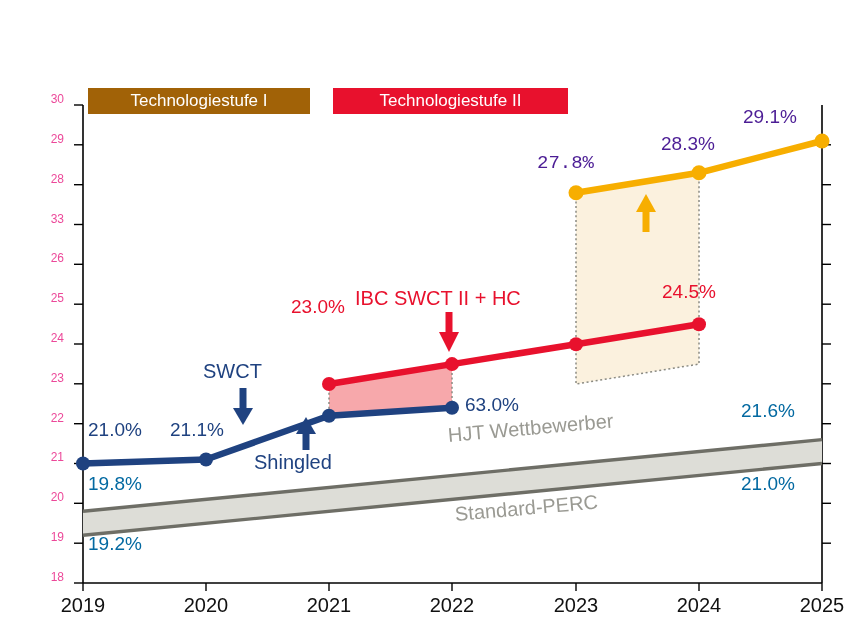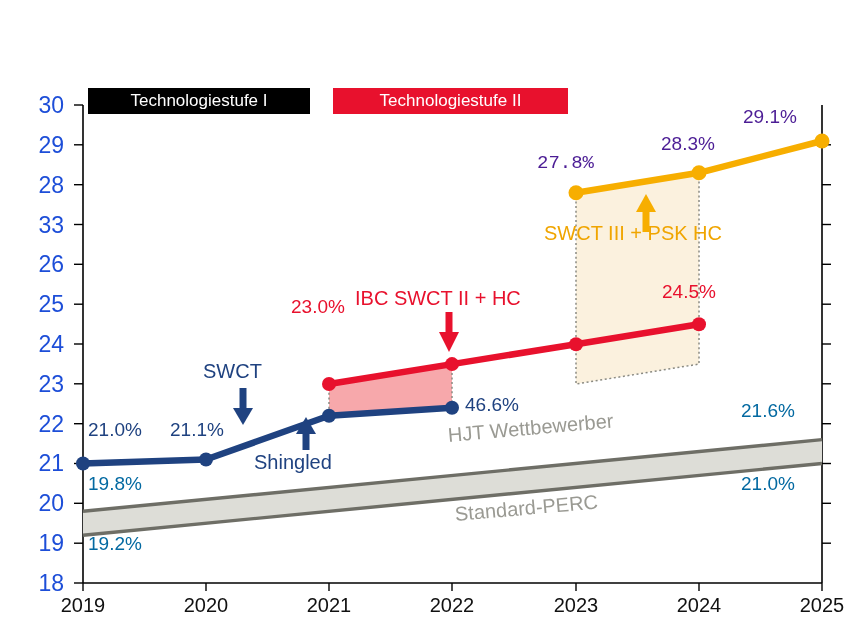--- a/index.html
+++ b/index.html
@@ -13,28 +13,28 @@
     font-size:25px;font-weight:bold;color:#111111;
     letter-spacing:-0.2px;white-space:nowrap;
   }
 
   .legend-bar{
     position:absolute;height:26px;
     color:#ffffff;font-size:17px;
     display:flex;align-items:center;justify-content:center;
     white-space:nowrap;
   }
-  #legend-stage-1{left:88px;top:88px;width:222px;background:#000000;}
+  #legend-stage-1{left:88px;top:88px;width:222px;background:#a16207;}
   #legend-stage-2{left:333px;top:88px;width:235px;background:#E8112D;}
   #legend-stage-3{left:582px;top:88px;width:256px;background:#F7AE00;}
 
   .svg-layer{position:absolute;left:0;top:0;width:856px;height:632px;}
 
   .axis-tick-label{
-    position:absolute;font-size:23px;color:#1d4ed8;
+    position:absolute;font-size:12px;color:#ec4899;
     text-align:right;white-space:nowrap;
   }
   .xaxis-label{
     position:absolute;font-size:20px;color:#111111;
     text-align:center;white-space:nowrap;top:594px;width:80px;
   }
 
   .dlabel{position:absolute;white-space:nowrap;font-size:19px;}
   .dlabel.blue{color:#1F4280;}
   .dlabel.red{color:#E8112D;}
@@ -183,34 +183,33 @@
   <div class="xaxis-label" style="left:43px;">2019</div>
   <div class="xaxis-label" style="left:166px;">2020</div>
   <div class="xaxis-label" style="left:289px;">2021</div>
   <div class="xaxis-label" style="left:412px;">2022</div>
   <div class="xaxis-label" style="left:536px;">2023</div>
   <div class="xaxis-label" style="left:659px;">2024</div>
   <div class="xaxis-label" style="left:782px;">2025</div>
 
   <div class="dlabel blue" style="left:88px;top:419px;">21.0%</div>
   <div class="dlabel blue" style="left:170px;top:419px;">21.1%</div>
-  <div class="dlabel blue" style="left:465px;top:394px;">46.6%</div>
+  <div class="dlabel blue" style="left:465px;top:394px;">63.0%</div>
 
   <div class="dlabel red" style="left:291px;top:296px;">23.0%</div>
   <div class="dlabel red" style="left:662px;top:281px;">24.5%</div>
 
   <div class="dlabel orange" style="left:537px;top:152px;font-family:Liberation Mono, monospace;">27.8%</div>
   <div class="dlabel orange" style="left:661px;top:133px;">28.3%</div>
   <div class="dlabel orange" style="left:743px;top:106px;">29.1%</div>
 
   <div class="dlabel gray" style="left:88px;top:473px;">19.8%</div>
   <div class="dlabel gray" style="left:88px;top:533px;">19.2%</div>
   <div class="dlabel gray" style="left:741px;top:400px;">21.6%</div>
   <div class="dlabel gray" style="left:741px;top:473px;">21.0%</div>
 
   <div class="annot blue" style="left:203px;top:360px;">SWCT</div>
   <div class="annot blue" style="left:254px;top:451px;">Shingled</div>
   <div class="annot red" style="left:355px;top:287px;">IBC SWCT II + HC</div>
-  <div class="annot orange" style="left:544px;top:222px;">SWCT III + PSK HC</div>
   <div class="annot gray rot-band" style="left:448px;top:424px;">HJT Wettbewerber</div>
   <div class="annot gray rot-band" style="left:455px;top:503px;">Standard-PERC</div>
 
 </div>
 
 </body></html>

